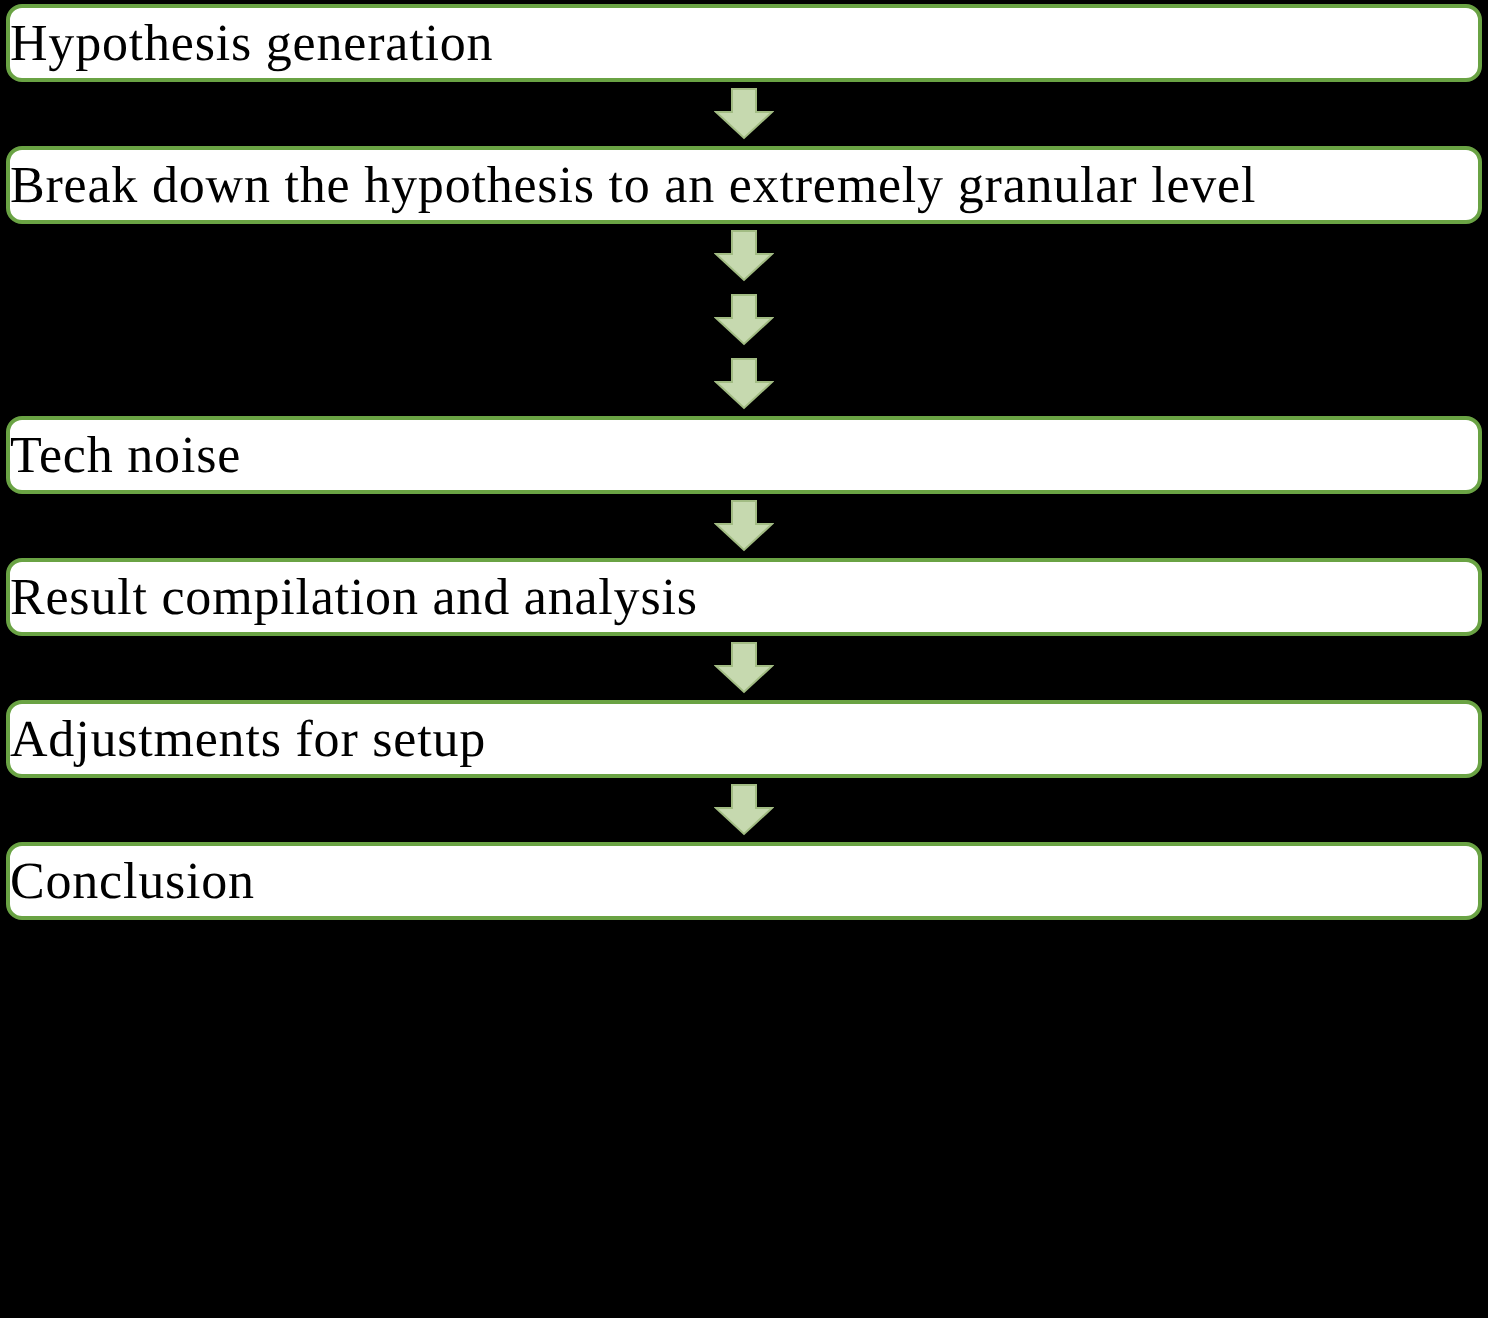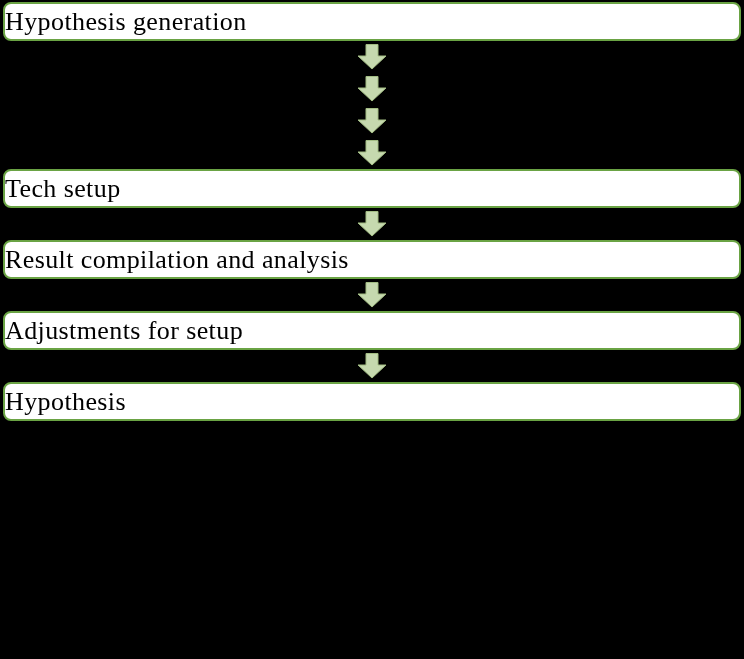--- a/index.html
+++ b/index.html
@@ -62,20 +62,23 @@
   <div class="step-box">
     <span class="step-label">Hypothesis generation</span>
   </div>
 
   <div class="arrow-row">
     <svg class="arrow" width="30" height="26" viewBox="0 0 30 26">
       <polygon points="9,0.5 21,0.5 21,12 29,12 15,25 1,12 9,12"></polygon>
     </svg>
   </div>
 
+  <div class="step-box">
+    <span class="step-label">Break down the hypothesis to an extremely granular level</span>
+  </div>
 
   <div class="arrow-row">
     <svg class="arrow" width="30" height="26" viewBox="0 0 30 26">
       <polygon points="9,0.5 21,0.5 21,12 29,12 15,25 1,12 9,12"></polygon>
     </svg>
   </div>
 
 
   <div class="arrow-row">
     <svg class="arrow" width="30" height="26" viewBox="0 0 30 26">
@@ -84,21 +87,21 @@
   </div>
 
 
   <div class="arrow-row">
     <svg class="arrow" width="30" height="26" viewBox="0 0 30 26">
       <polygon points="9,0.5 21,0.5 21,12 29,12 15,25 1,12 9,12"></polygon>
     </svg>
   </div>
 
   <div class="step-box">
-    <span class="step-label">Tech setup</span>
+    <span class="step-label">Tech noise</span>
   </div>
 
   <div class="arrow-row">
     <svg class="arrow" width="30" height="26" viewBox="0 0 30 26">
       <polygon points="9,0.5 21,0.5 21,12 29,12 15,25 1,12 9,12"></polygon>
     </svg>
   </div>
 
   <div class="step-box">
     <span class="step-label">Result compilation and analysis</span>
@@ -114,16 +117,16 @@
     <span class="step-label">Adjustments for setup</span>
   </div>
 
   <div class="arrow-row">
     <svg class="arrow" width="30" height="26" viewBox="0 0 30 26">
       <polygon points="9,0.5 21,0.5 21,12 29,12 15,25 1,12 9,12"></polygon>
     </svg>
   </div>
 
   <div class="step-box">
-    <span class="step-label">Hypothesis</span>
+    <span class="step-label">Conclusion</span>
   </div>
 
 </div>
 
 </body></html>

